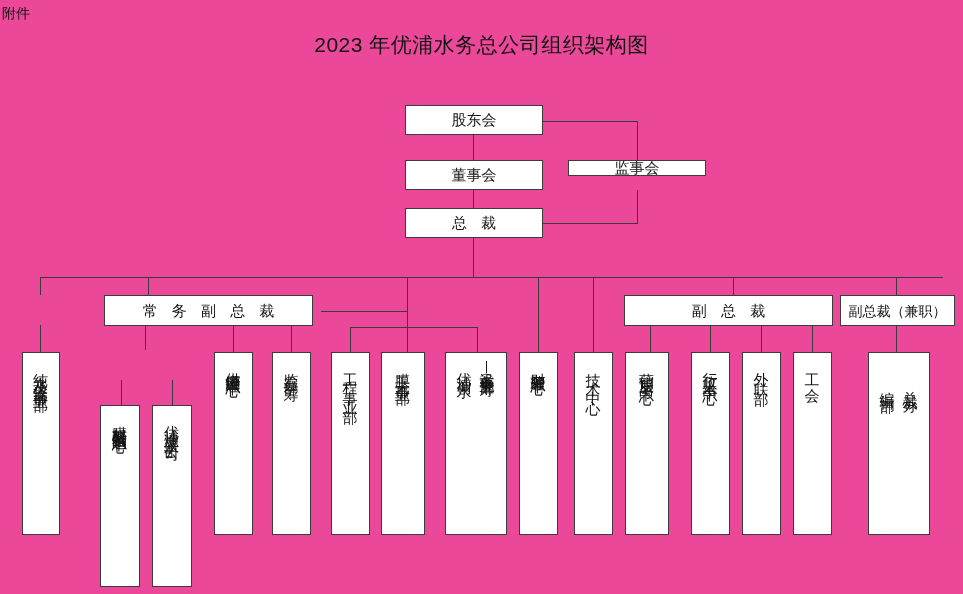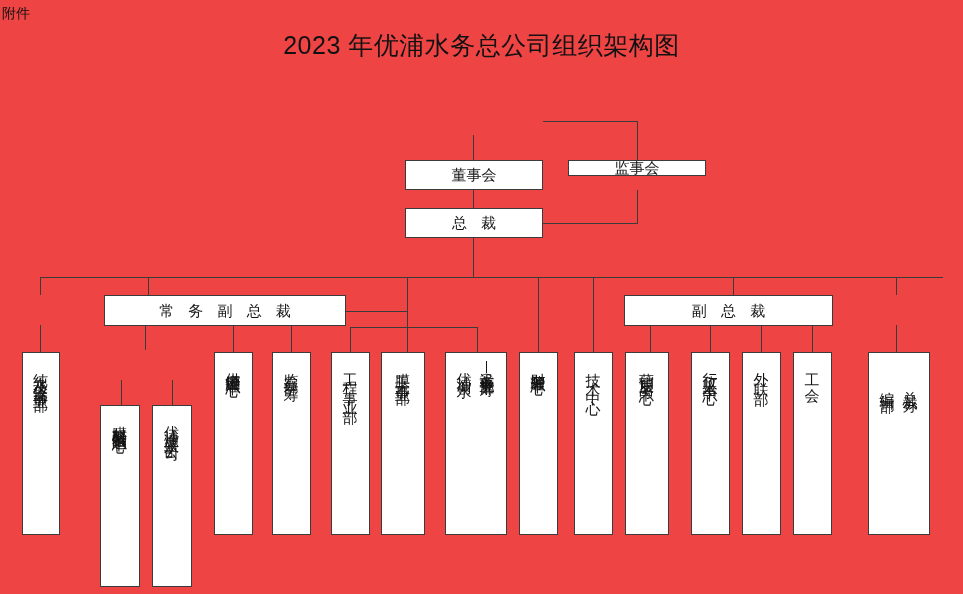--- a/index.html
+++ b/index.html
@@ -9,39 +9,39 @@
   }
   body {
     font-family: "Liberation Sans", "DejaVu Sans", sans-serif;
     color: #1a1a1a;
   }
   #page {
     position: relative;
     width: 963px;
     height: 594px;
     overflow: hidden;
-    background: #ef4444;
+    background: #ec4899;
   }
   .attach-label {
     position: absolute;
     left: 2px;
     top: 4px;
     font-size: 14px;
     line-height: 18px;
     letter-spacing: 0px;
     color: #111;
     white-space: nowrap;
   }
   .chart-title {
     position: absolute;
     left: 0;
     top: 30px;
     width: 963px;
     text-align: center;
-    font-size: 25px;
+    font-size: 21px;
     line-height: 30px;
     letter-spacing: 0.5px;
     color: #111;
     white-space: nowrap;
   }
   
   .node {
     position: absolute;
     box-sizing: border-box;
     border: 1.4px solid #3b3b3b;
@@ -152,42 +152,48 @@
   <div class="ln v" style="left:121px; top:380px; height:25px;"></div>
   <div class="ln v" style="left:172px; top:380px; height:25px;"></div>
 
   <div class="ln v" style="left:650px; top:326px; height:26px;"></div>
   <div class="ln v" style="left:710px; top:326px; height:26px;"></div>
   <div class="ln v" style="left:761px; top:326px; height:26px;"></div>
   <div class="ln v" style="left:812px; top:326px; height:26px;"></div>
 
   <div class="ln v" style="left:896px; top:325px; height:27px;"></div>
 
+  <div class="node h" style="left:405px; top:105px; width:138px; height:30px;">
+    <span class="txt">股东会</span>
+  </div>
 
   <div class="node h" style="left:405px; top:160px; width:138px; height:30px;">
     <span class="txt">董事会</span>
   </div>
 
   <div class="node h" style="left:568px; top:160px; width:138px; height:16px;">
     <span class="txt">监事会</span>
   </div>
 
   <div class="node h wide" style="left:405px; top:208px; width:138px; height:30px;">
     <span class="txt">总 裁</span>
   </div>
 
 
-  <div class="node h wide" style="left:104px; top:295px; width:242px; height:31px;">
+  <div class="node h wide" style="left:104px; top:295px; width:209px; height:31px;">
     <span class="txt">常 务 副 总 裁</span>
   </div>
 
   <div class="node h wide" style="left:624px; top:295px; width:209px; height:31px;">
     <span class="txt">副 总 裁</span>
   </div>
 
+  <div class="node h" style="left:840px; top:295px; width:115px; height:31px; font-size:14px;">
+    <span class="txt">副总裁（兼职）</span>
+  </div>
 
 
   <div class="node v" style="left:22px; top:352px; width:38px; height:183px;">
     <span class="vtext">纯水及仪器事业部</span>
   </div>
 
   <div class="node v" style="left:100px; top:405px; width:40px; height:182px;">
     <span class="vtext tight">膜材料研发制造中心</span>
   </div>
 

